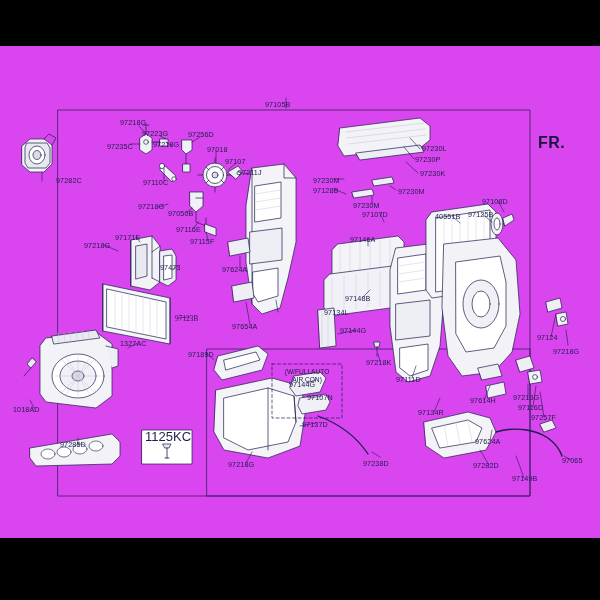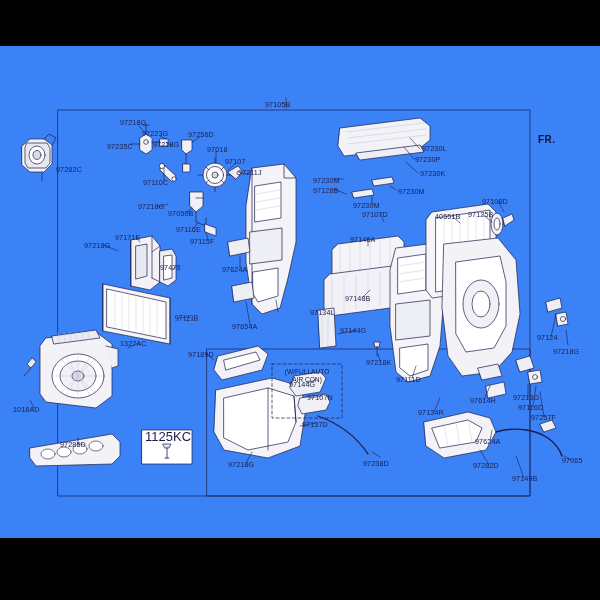--- a/index.html
+++ b/index.html
@@ -13,36 +13,36 @@
   #band{
     position:absolute;left:0;top:0;width:600px;height:600px;
     background:#ffffff;
   }
   .bar{position:absolute;left:0;width:600px;background:#000000;}
   .bar.top{top:0;height:46px;}
   .bar.bottom{bottom:0;height:62px;}
 
   .diagram{
     position:absolute;left:0;top:46px;width:600px;height:492px;
-    background:#3b82f6;
+    background:#d946ef;
   }
   svg.art{position:absolute;left:0;top:0;}
   .lbl{
     position:absolute;
     font-family:"Liberation Sans", sans-serif;
     font-size:7.2px;
     color:#1d1d4a;
     white-space:nowrap;
     letter-spacing:.1px;
     line-height:8px;
   }
   .fr{
     position:absolute;
     font-family:"Liberation Sans", sans-serif;
-    font-size:10px;
+    font-size:16px;
     font-weight:bold;
     color:#14143c;
     letter-spacing:.5px;
   }
   .boxlabel{
     position:absolute;
     font-size:6.6px;
     color:#1d1d4a;
     text-align:center;
     line-height:8px;
@@ -344,30 +344,30 @@
       <div class="lbl" style="left:265px;top:55px;">97105B</div>
       <div class="lbl" style="left:120px;top:73px;">97218G</div>
       <div class="lbl" style="left:142px;top:84px;">97223G</div>
       <div class="lbl" style="left:107px;top:97px;">97235C</div>
       <div class="lbl" style="left:153px;top:95px;">97218G</div>
       <div class="lbl" style="left:188px;top:85px;">97256D</div>
       <div class="lbl" style="left:207px;top:100px;">97018</div>
       <div class="lbl" style="left:225px;top:112px;text-align:right;">97107</div>
       <div class="lbl" style="left:238px;top:123px;">97211J</div>
       <div class="lbl" style="left:143px;top:133px;">97110C</div>
-      <div class="lbl" style="left:20px;top:120px;padding-left:36px;">97282C</div>
+      <div class="lbl" style="left:20px;top:131px;padding-left:36px;">97282C</div>
       <div class="lbl" style="left:138px;top:157px;">97218G</div>
       <div class="lbl" style="left:168px;top:164px;">97050B</div>
       <div class="lbl" style="left:176px;top:180px;">97116E</div>
       <div class="lbl" style="left:190px;top:192px;">97115F</div>
       <div class="lbl" style="left:115px;top:188px;">97171E</div>
       <div class="lbl" style="left:84px;top:196px;">97218G</div>
       <div class="lbl" style="left:160px;top:218px;">97473</div>
       <div class="lbl" style="left:222px;top:220px;">97624A</div>
-      <div class="lbl" style="left:262px;top:263px;padding-left:48px;">97134L</div>
+      <div class="lbl" style="left:276px;top:263px;padding-left:48px;">97134L</div>
       <div class="lbl" style="left:175px;top:269px;font-family:Liberation Serif, serif;">97123B</div>
       <div class="lbl" style="left:232px;top:277px;">97654A</div>
       <div class="lbl" style="left:120px;top:294px;">1327AC</div>
       <div class="lbl" style="left:188px;top:305px;">97189D</div>
       <div class="lbl" style="left:13px;top:360px;">1018AD</div>
       <div class="lbl" style="left:60px;top:395px;">97285D</div>
       <div class="lbl" style="left:228px;top:415px;">97218G</div>
       <div class="lbl" style="left:307px;top:348px;">97107N</div>
       <div class="lbl" style="left:302px;top:375px;">97137D</div>
       <div class="lbl" style="left:289px;top:335px;">97144G</div>

